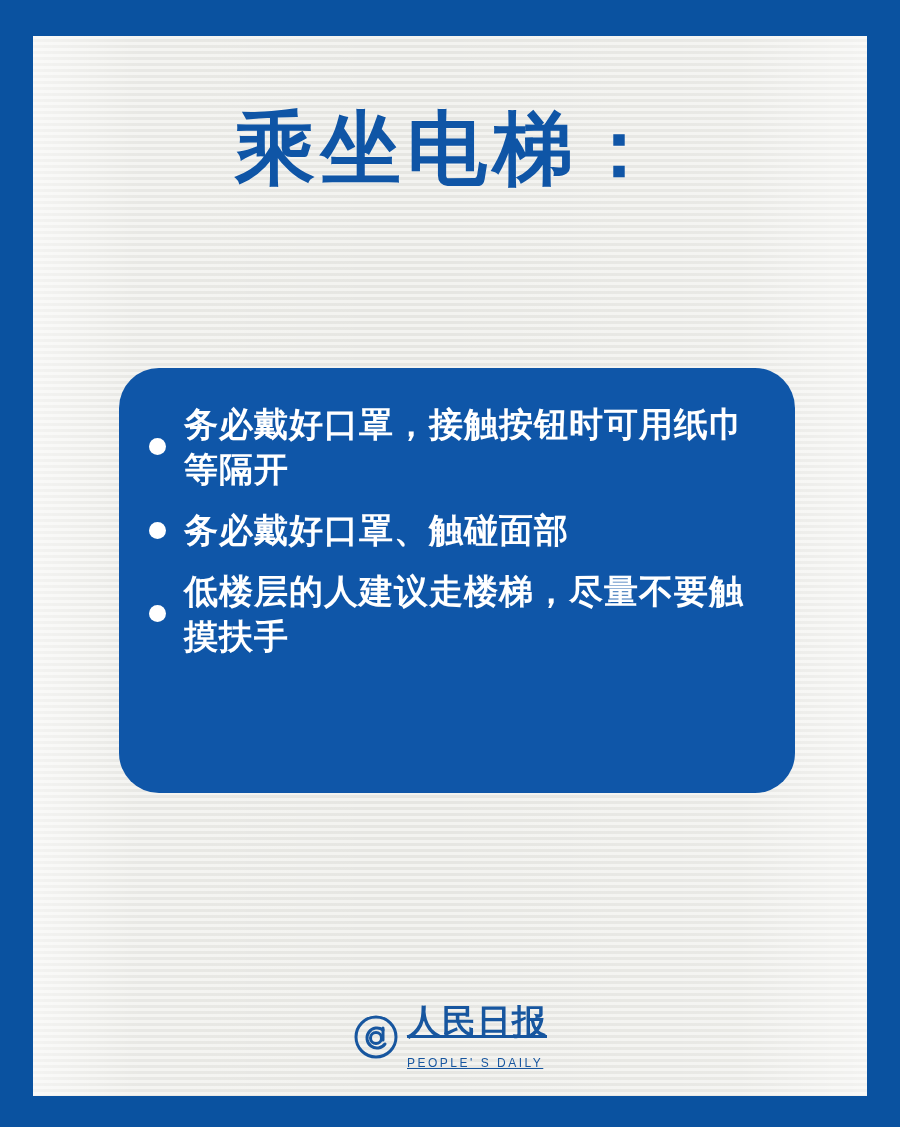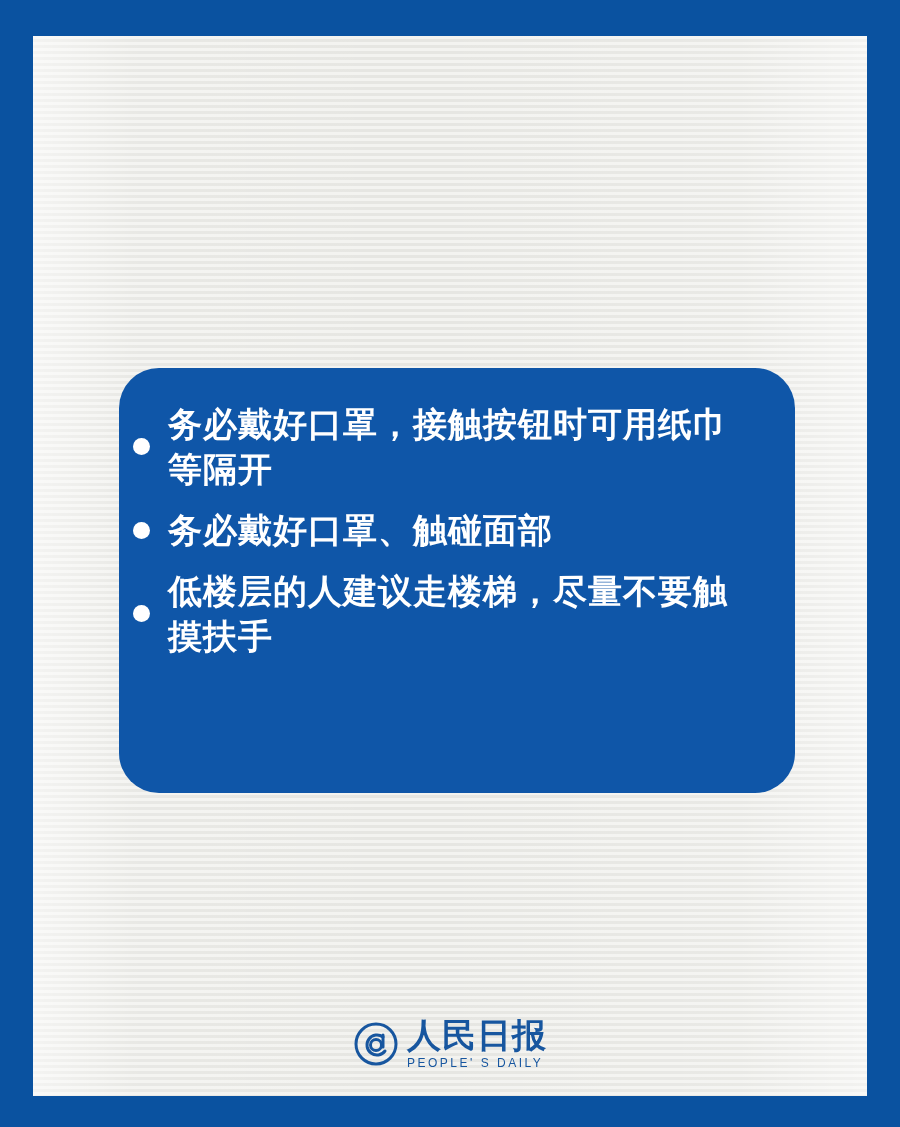--- a/index.html
+++ b/index.html
@@ -71,21 +71,21 @@
 
   .card {
     position: absolute;
     left: 119px;
     top: 368px;
     width: 676px;
     height: 425px;
     background: #0f56a8;
     border-radius: 40px;
     box-sizing: border-box;
-    padding: 34px 34px 24px 14px;
+    padding: 34px 34px 24px 30px;
     z-index: 3;
   }
 
   .bullet-list {
     list-style: none;
     margin: 0;
     padding: 0;
   }
 
   .bullet-item {
@@ -121,20 +121,21 @@
     display: flex;
     align-items: center;
     justify-content: center;
     z-index: 3;
   }
   .logo {
     display: flex;
     align-items: center;
     gap: 8px;
     color: #17569f;
+    text-decoration: underline;
   }
   .logo-mark {
     width: 46px;
     height: 46px;
     position: relative;
   }
   .logo-mark svg { display: block; }
   .logo-text-wrap {
     display: flex;
     flex-direction: column;
@@ -144,29 +145,30 @@
   .logo-cn {
     font-size: 34px;
     font-weight: bold;
     letter-spacing: 1px;
     color: #17569f;
   }
   .logo-en {
     font-size: 12px;
     letter-spacing: 2.5px;
     color: #17569f;
-    margin-top: 5px;
+    margin-top: 19px;
   }
 </style>
 </head>
 <body>
 
 <div class="poster">
   <div class="paper"></div>
 
+  <div class="title">乘坐电梯：</div>
 
   <div class="card">
     <ul class="bullet-list">
       <li class="bullet-item">
         <span class="dot"></span>
         <span class="bullet-text">务必戴好口罩，接触按钮时可用纸巾等隔开</span>
       </li>
       <li class="bullet-item">
         <span class="dot"></span>
         <span class="bullet-text">务必戴好口罩、触碰面部</span>

